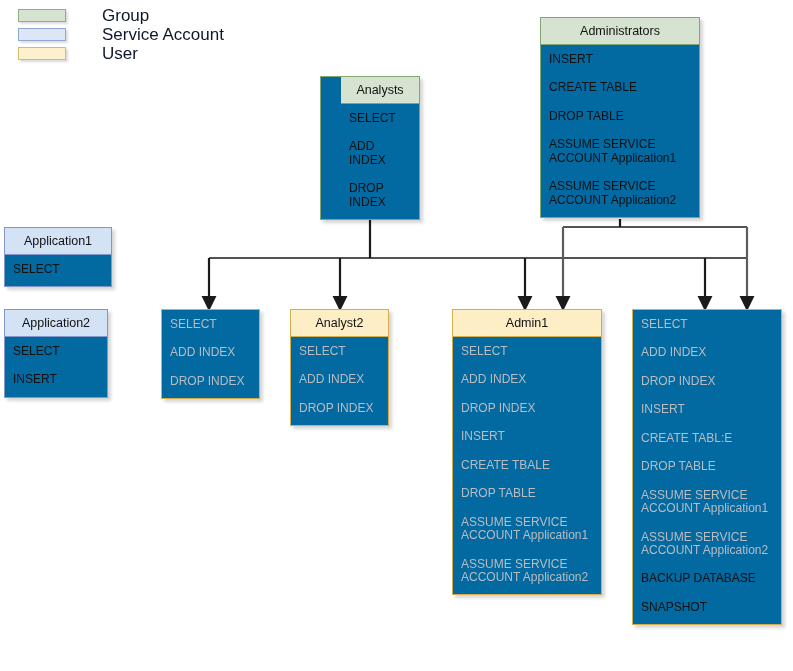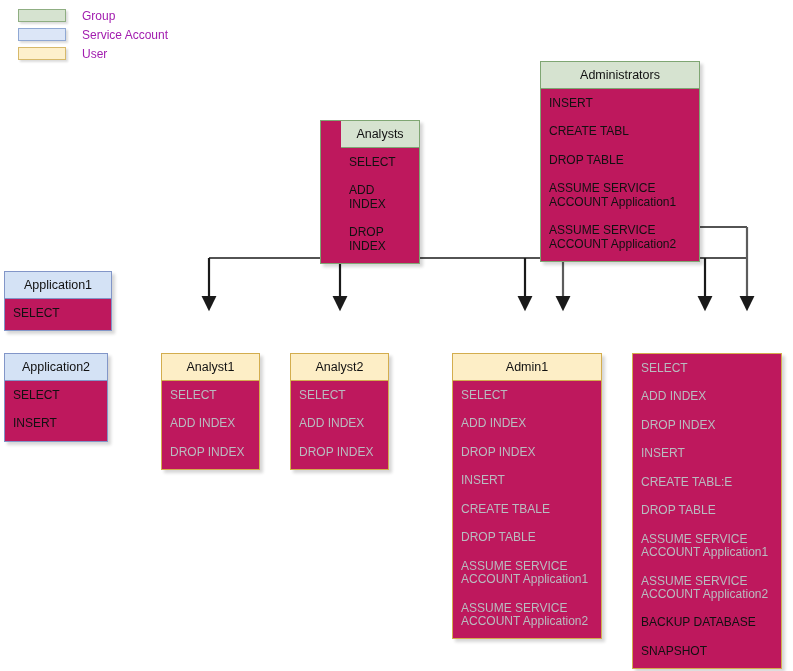--- a/index.html
+++ b/index.html
@@ -31,43 +31,42 @@
     width: 48px;
     height: 13px;
     box-sizing: border-box;
     border: 1px solid #8aa87c;
     box-shadow: 2px 2px 2px rgba(0,0,0,0.14);
   }
   .legend-swatch.group   { background: #d6e3d0; border-color: #8fae82; }
   .legend-swatch.user    { background: #fdf0cc; border-color: #d7b96a; }
   .legend-swatch.service { background: #dce6f7; border-color: #8fa8d4; }
   .legend-label {
-    margin-left: 16px;
-    font-size: 12px;
-    color: #a21caf;
+    margin-left: 36px;
+    font-size: 17px;
+    color: #0f172a;
     white-space: nowrap;
   }
 
   
   #connectors {
     position: absolute;
     left: 0;
     top: 0;
     width: 793px;
     height: 671px;
     pointer-events: none;
   }
 
   
   .node {
     position: absolute;
     box-sizing: border-box;
-    background: #be185d;
+    background: #0369a1;
     box-shadow: 3px 3px 3px rgba(0,0,0,0.16);
-    margin-top: 44px;
   }
   .node .node-title {
     box-sizing: border-box;
     text-align: center;
     font-size: 12.5px;
     color: #111111;
     padding: 6px 4px 6px 4px;
     border-bottom: 1px solid transparent;
   }
   .node .node-body {
@@ -152,21 +151,21 @@
     <div class="perm">SELECT</div>
     <div class="perm">ADD INDEX</div>
     <div class="perm">DROP INDEX</div>
   </div>
 </div>
 
 <div class="node group" id="node-administrators">
   <div class="node-title">Administrators</div>
   <div class="node-body">
     <div class="perm">INSERT</div>
-    <div class="perm">CREATE TABL</div>
+    <div class="perm">CREATE TABLE</div>
     <div class="perm">DROP TABLE</div>
     <div class="perm">ASSUME SERVICE
 ACCOUNT Application1</div>
     <div class="perm">ASSUME SERVICE
 ACCOUNT Application2</div>
   </div>
 </div>
 
 <div class="node service" id="node-application1">
   <div class="node-title">Application1</div>
@@ -177,21 +176,20 @@
 
 <div class="node service" id="node-application2">
   <div class="node-title">Application2</div>
   <div class="node-body">
     <div class="perm">SELECT</div>
     <div class="perm">INSERT</div>
   </div>
 </div>
 
 <div class="node user" id="node-analyst1">
-  <div class="node-title">Analyst1</div>
   <div class="node-body">
     <div class="perm inherited">SELECT</div>
     <div class="perm inherited">ADD INDEX</div>
     <div class="perm inherited">DROP INDEX</div>
   </div>
 </div>
 
 <div class="node user" id="node-analyst2">
   <div class="node-title">Analyst2</div>
   <div class="node-body">

